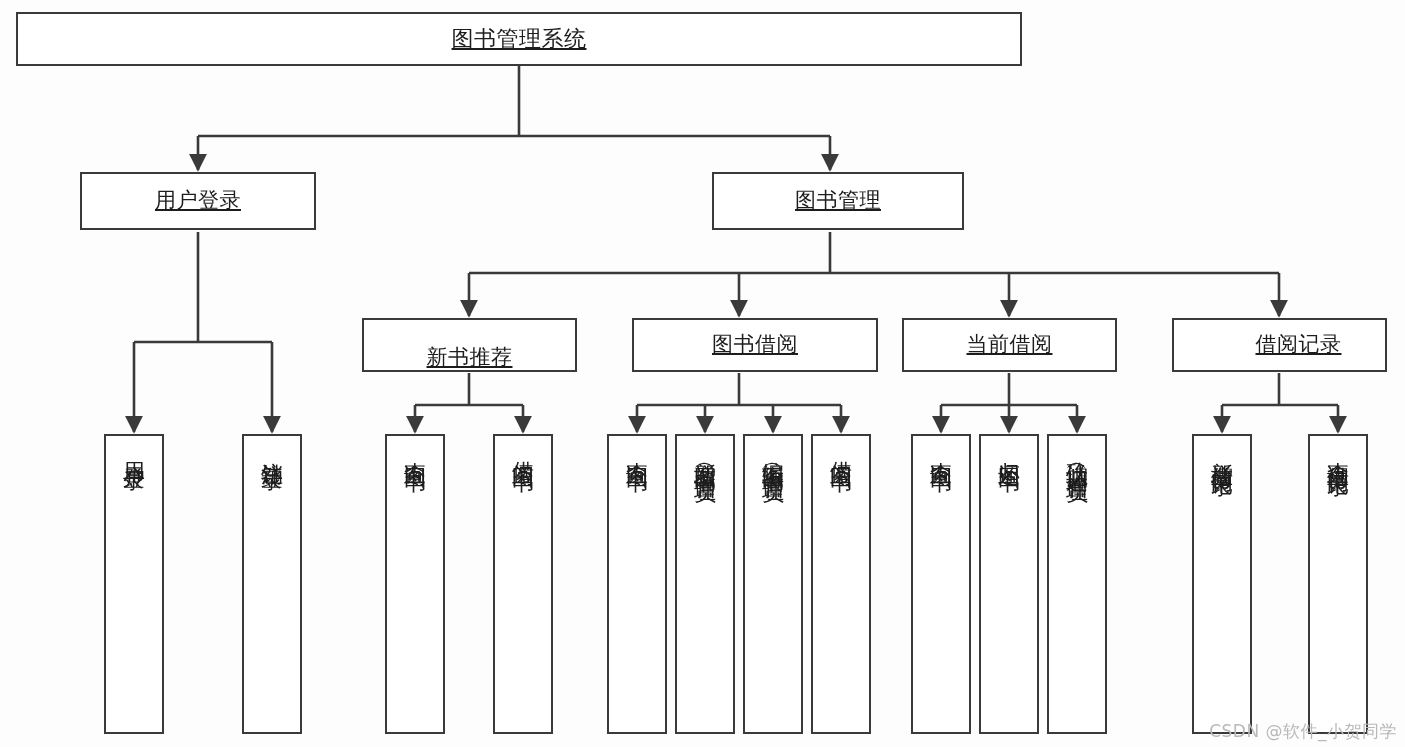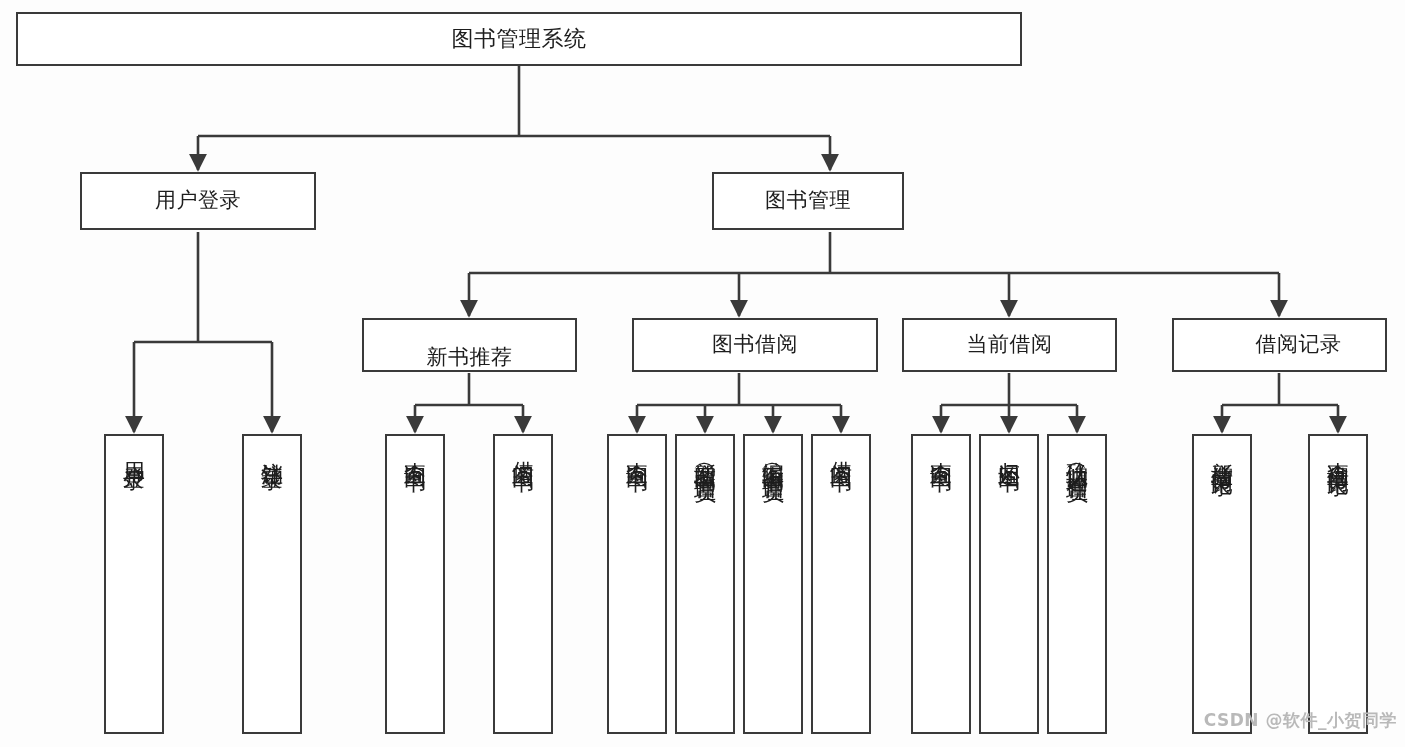--- a/index.html
+++ b/index.html
@@ -40,20 +40,21 @@
   .node-label {
     display: block;
     line-height: 1.12;
     letter-spacing: 0.5px;
     white-space: nowrap;
   }
   
   .node.horizontal .node-label {
     font-size: 21px;
     writing-mode: horizontal-tb;
+    text-decoration: underline;
   }
   .node.level-root .node-label {
     font-size: 22px;
   }
   
   .node.vertical {
     align-items: flex-start;
     justify-content: center;
     padding-top: 8px;
   }
@@ -65,27 +66,26 @@
     line-height: 1;
     white-space: pre-wrap;
     max-height: 278px;
   }
   .node.vertical.tall-label .node-label {
     max-height: 286px;
   }
   #watermark {
     position: absolute;
     right: 8px;
-    bottom: 15px;
+    bottom: 4px;
     font-size: 17px;
     color: #b9b9b9;
     letter-spacing: 0.5px;
     z-index: 5;
     white-space: nowrap;
-    font-weight: bold;
   }
 </style>
 </head>
 <body>
 
 <div id="diagram-root">
 
   <svg id="edge-layer" viewBox="0 0 1405 747" width="1405" height="747" xmlns="http://www.w3.org/2000/svg">
     <defs>
       <marker id="arrow" viewBox="0 0 10 10" refX="9" refY="5" markerWidth="7" markerHeight="7" orient="auto-start-reverse">
@@ -136,21 +136,21 @@
     </g>
   </svg>
 
   <div class="node horizontal level-root" style="left:16px; top:12px; width:1006px; height:54px;">
     <span class="node-label">图书管理系统</span>
   </div>
 
   <div class="node horizontal" style="left:80px; top:172px; width:236px; height:58px;">
     <span class="node-label">用户登录</span>
   </div>
-  <div class="node horizontal" style="left:712px; top:172px; width:192px; height:58px;">
+  <div class="node horizontal" style="left:712px; top:172px; width:252px; height:58px;">
     <span class="node-label">图书管理</span>
   </div>
 
   <div class="node horizontal" style="left:362px; top:318px; width:215px; height:54px;align-items:flex-end;">
     <span class="node-label">新书推荐</span>
   </div>
   <div class="node horizontal" style="left:632px; top:318px; width:246px; height:54px;">
     <span class="node-label">图书借阅</span>
   </div>
   <div class="node horizontal" style="left:902px; top:318px; width:215px; height:54px;">

